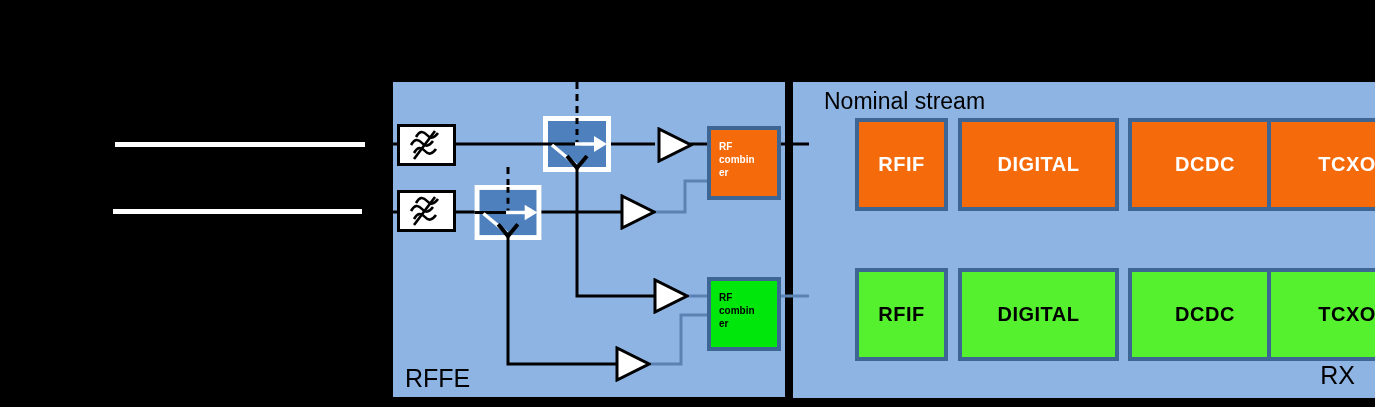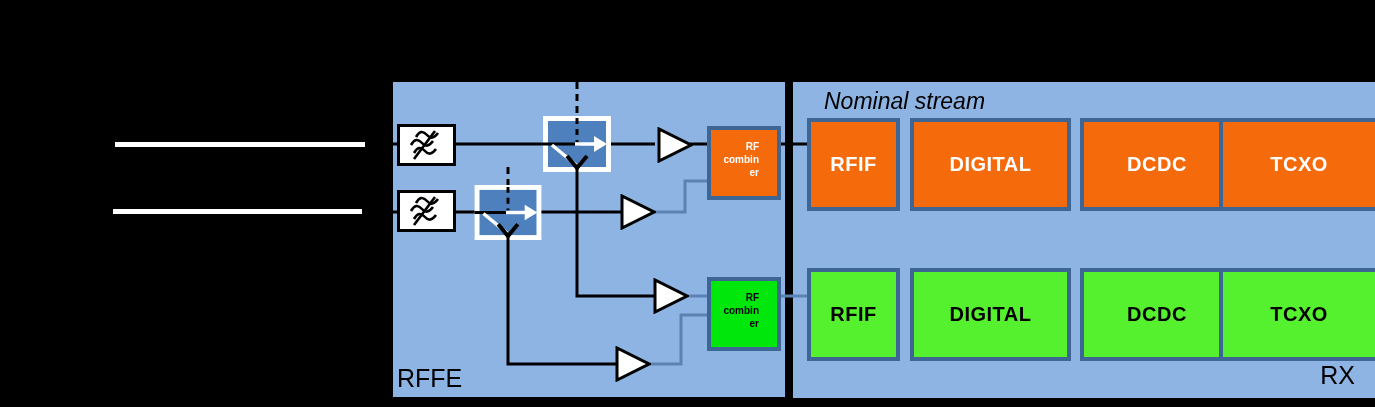--- a/index.html
+++ b/index.html
@@ -9,45 +9,45 @@
   }
   
   .input-line{position:absolute;height:5px;background:#ffffff;}
   .line1{left:115px;top:142px;width:250px;}
   .line2{left:113px;top:209px;width:249px;}
   
   .panel{position:absolute;background:#8EB4E3;z-index:1;}
   .rffe{left:393px;top:82px;width:392px;height:315px;}
   .rx{left:793px;top:82px;width:582px;height:316px;}
   .panel-label{position:absolute;font-size:25px;color:#000;}
-  .rffe-label{left:4px;bottom:4px;margin-top:31px;}
+  .rffe-label{left:12px;bottom:4px;margin-top:31px;}
   .rx-label{right:20px;bottom:8px;}
-  .stream-title{position:absolute;font-size:23px;color:#000;font-style:italic;}
+  .stream-title{position:absolute;font-size:23px;color:#000;}
   .t-nom{left:31px;top:6px;}
   .t-red{left:31px;top:157px;}
   
   .wires{position:absolute;left:0;top:0;z-index:2;}
   
   .comp{position:absolute;z-index:3;}
   
   .combiner{
     position:absolute;z-index:3;width:74px;height:74px;box-sizing:border-box;
     border:4px solid #3E6695;
   }
   .comb-nom{left:707px;top:126px;background:#F56A0B;color:#ffffff;}
   .comb-red{left:707px;top:277px;background:#00E70C;color:#000000;}
   .combiner-text{
     display:block;width:40px;margin:10px 0 0 8px;
-    font-size:10px;font-weight:bold;line-height:1.3;overflow-wrap:anywhere;text-align:right;
+    font-size:10px;font-weight:bold;line-height:1.3;overflow-wrap:anywhere;
   }
   
   .block{
     position:absolute;z-index:3;height:93px;box-sizing:border-box;
     border:4px solid #3E6695;display:flex;align-items:center;justify-content:center;
-    font-weight:bold;font-size:20px;letter-spacing:0.5px;
+    font-weight:bold;font-size:20px;letter-spacing:0.5px;margin-left:48px;
   }
   .row-nom{top:118px;background:#F56A0B;color:#ffffff;}
   .row-red{top:268px;background:#55F02E;color:#000000;}
   .b1{left:807px;width:93px;}
   .b2{left:910px;width:161px;align-items:center;}
   .b3{left:1080px;width:154px;}
   .b4{left:1219px;width:160px;}
 </style>
 </head>
 <body>

